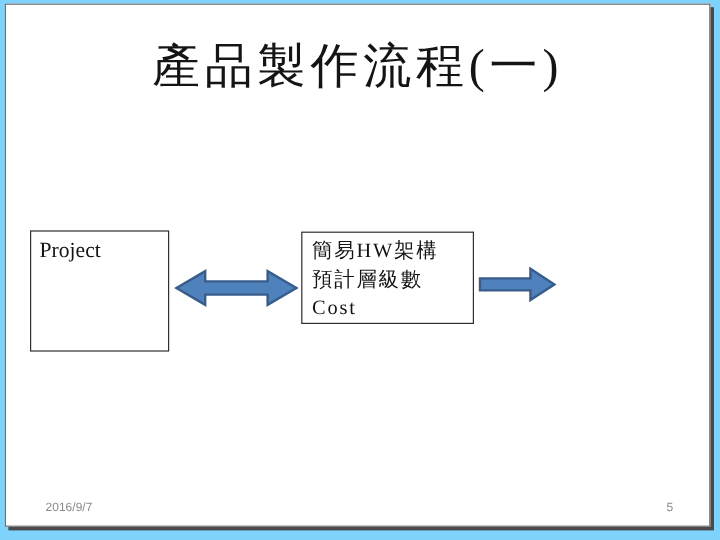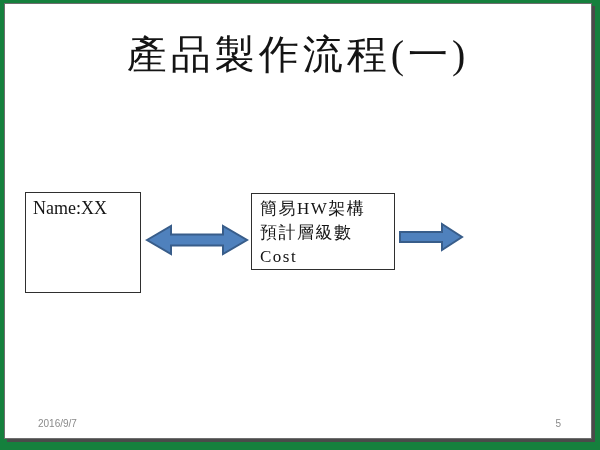--- a/index.html
+++ b/index.html
@@ -8,21 +8,21 @@
     width: 600px;
     height: 450px;
     background: #a6a6a6;
     font-family: "Liberation Serif", "DejaVu Serif", serif;
     overflow: hidden;
     position: relative;
   }
   .viewport {
     position: absolute;
     inset: 0;
-    background: #15803d;
+    background: #7dd3fc;
   }
   .slide {
     position: absolute;
     left: 4px;
     top: 3px;
     width: 586px;
     height: 434px;
     background: #ffffff;
     border: 1px solid #6e6e6e;
     box-shadow: 3px 3px 0 0 #4a4a4a;
@@ -91,21 +91,21 @@
 </style>
 </head>
 <body>
 
 <div class="viewport">
   <div class="slide">
 
     <div class="slide-title">產品製作流程(一)</div>
 
     <div class="flow-box box-project">
-      <div>Name:XX</div>
+      <div>Project</div>
     </div>
 
     <svg class="arrow arrow-double" viewBox="0 0 104 34">
       <polygon points="2,17 26,3 26,11.5 78,11.5 78,3 102,17 78,31 78,22.5 26,22.5 26,31" stroke-width="2" stroke-linejoin="miter" fill="#4F81BD" stroke="#385D8A"></polygon>
     </svg>
 
     <div class="flow-box box-hw">
       <div>簡易HW架構</div>
       <div>預計層級數</div>
       <div>Cost</div>

